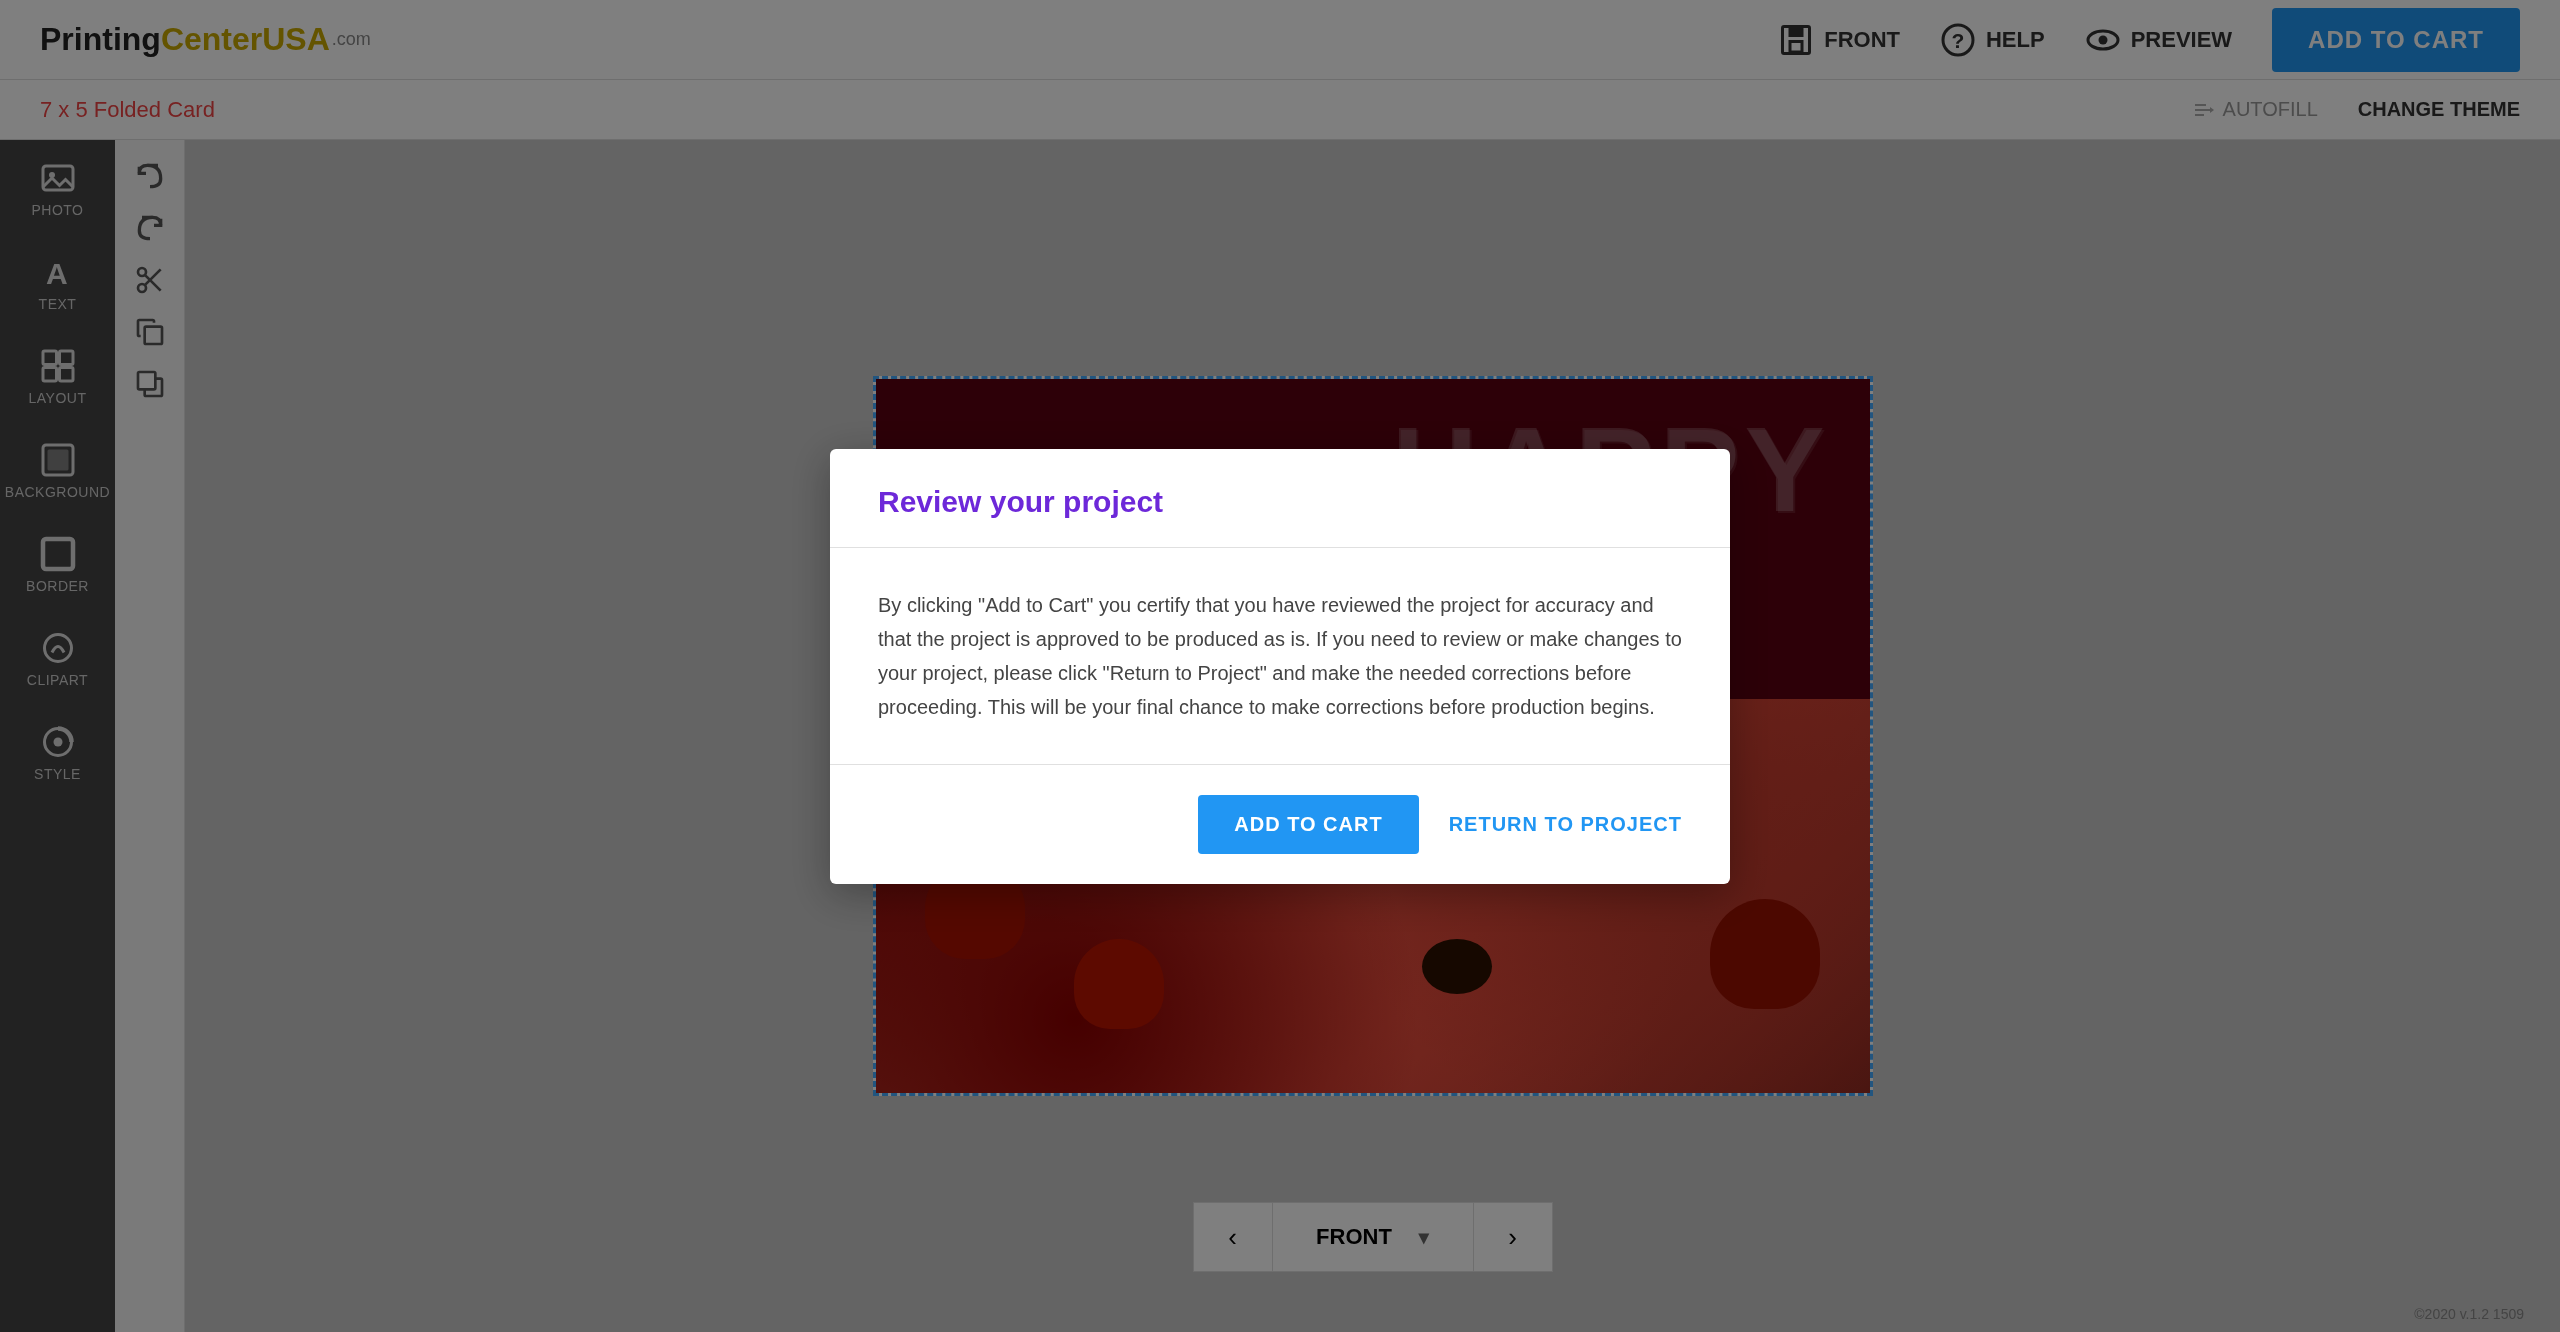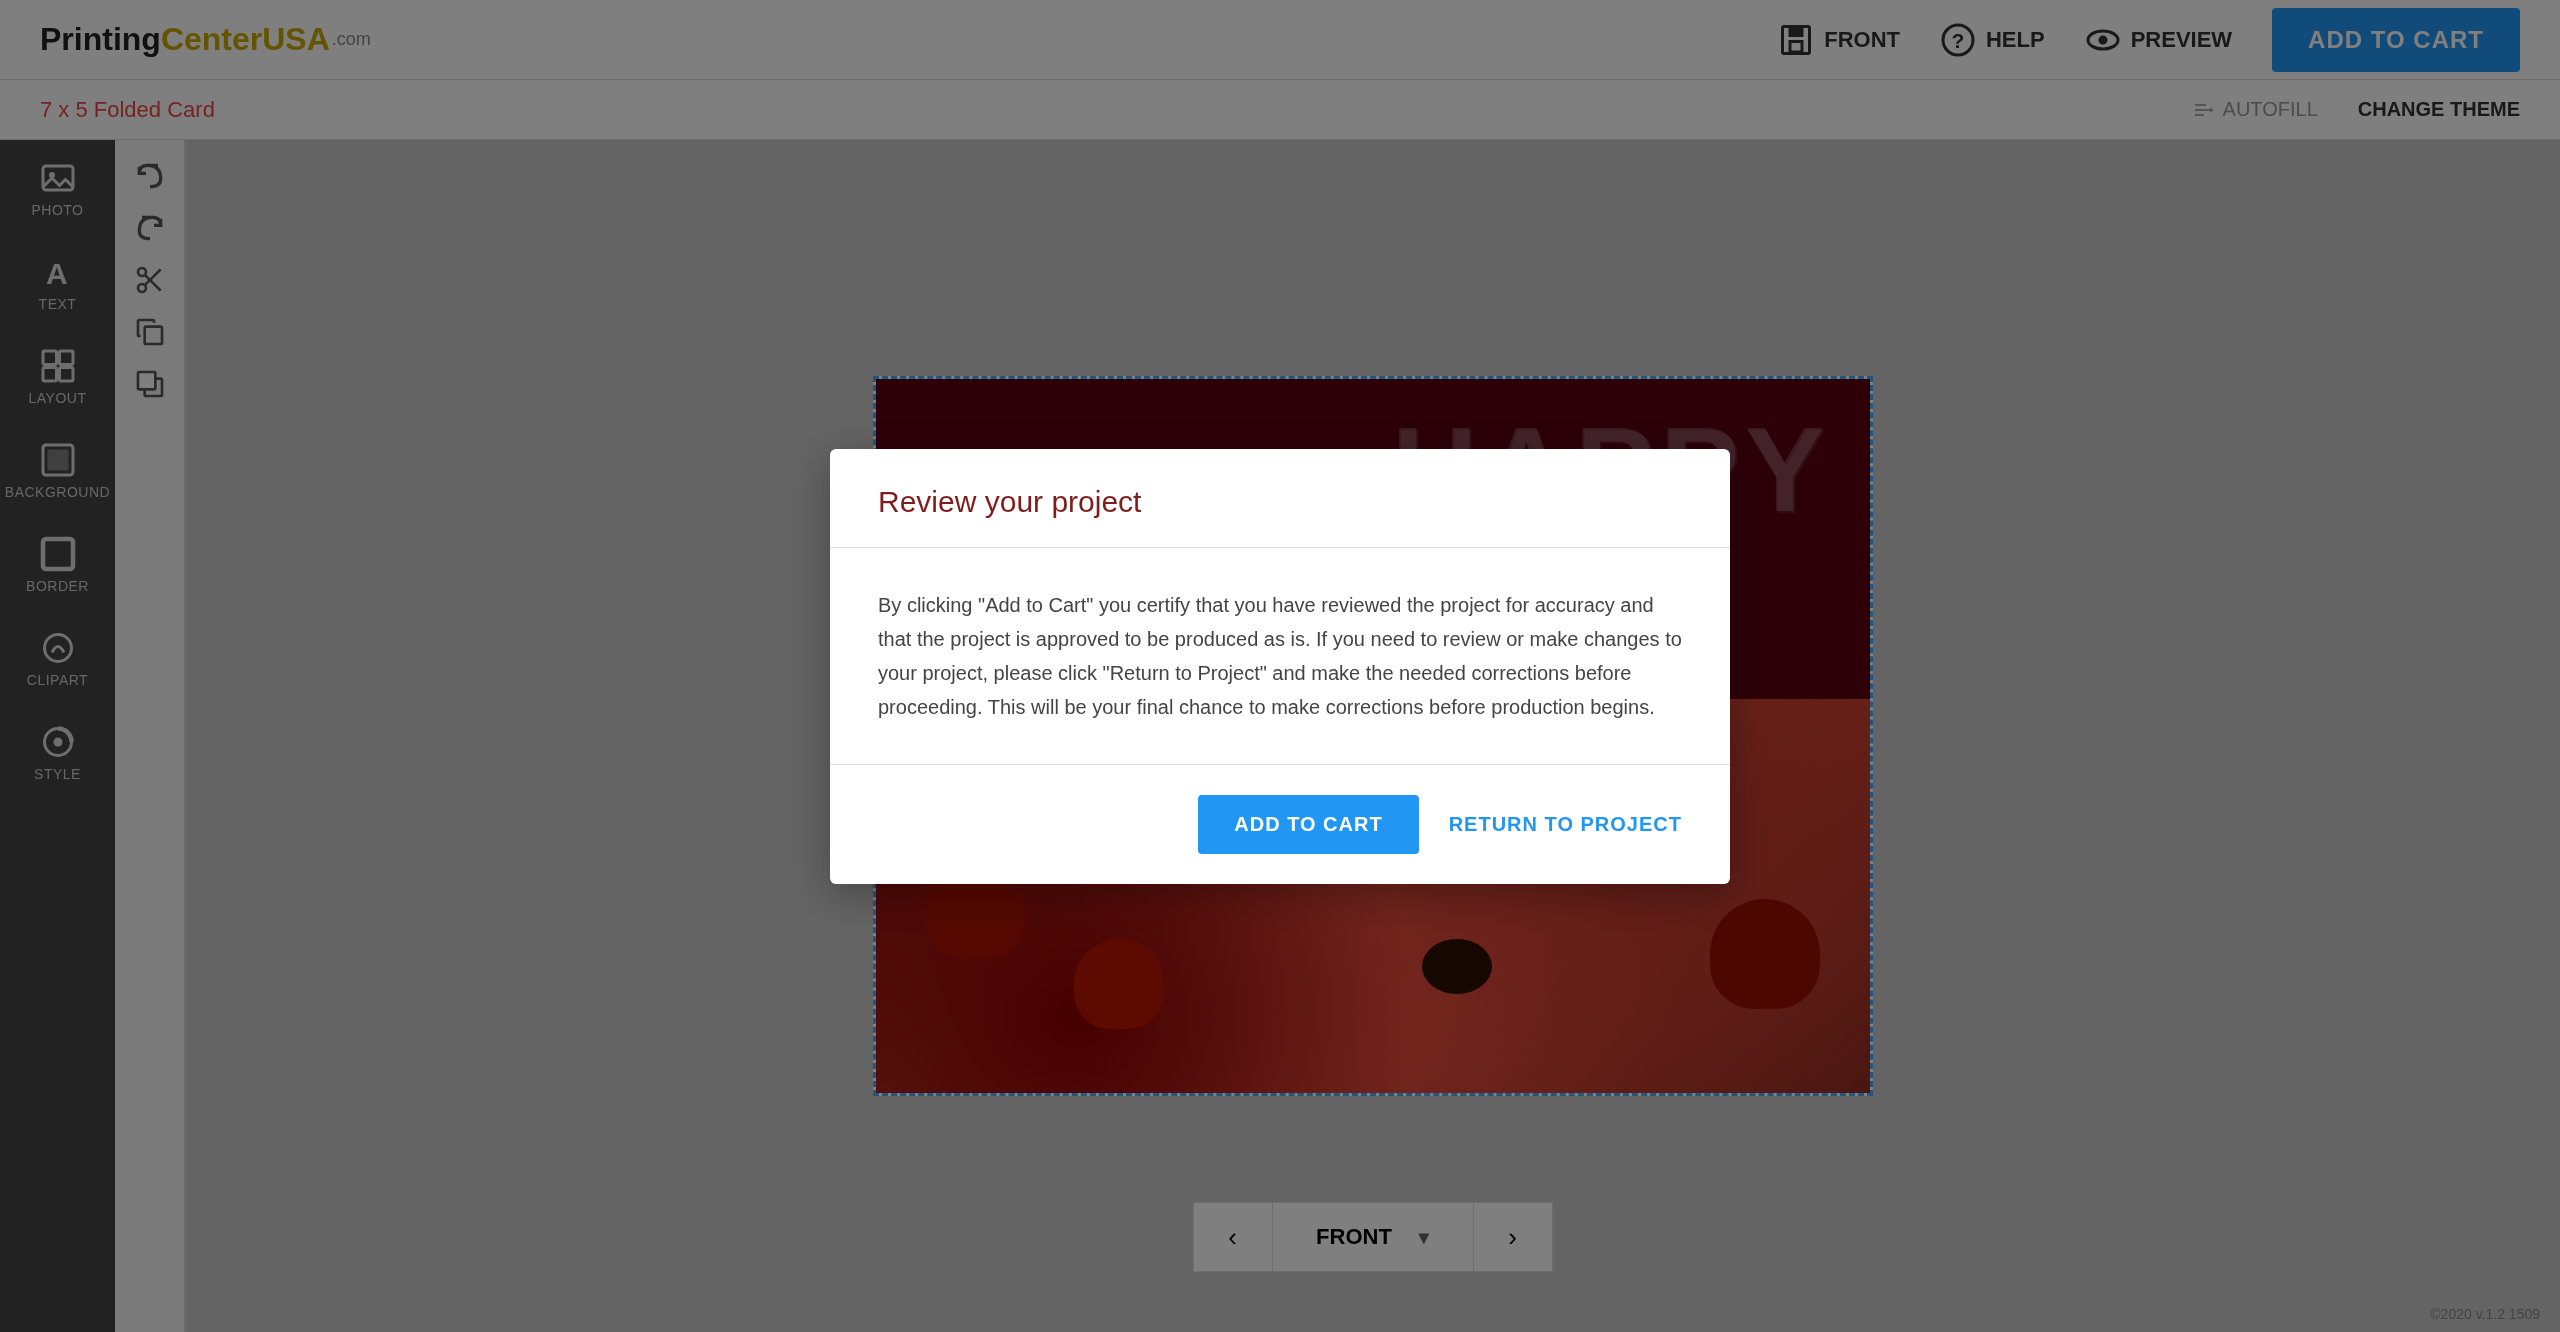--- a/index.html
+++ b/index.html
@@ -257,21 +257,21 @@
       font-weight: bold;
       gap: 27px;
       min-width: 200px;
     }
     .page-dropdown-arrow { font-size: 20px; color: #666; }
 
     
     .copyright {
       position: absolute;
       bottom: 10px;
-      right: 20px;
+      right: 36px;
       font-size: 14px;
       color: #888;
     }
 
     
     .modal-overlay {
       position: fixed;
       top: 0; left: 0; right: 0; bottom: 0;
       background: rgba(0,0,0,0.5);
       display: flex;
@@ -286,22 +286,22 @@
       padding: 0;
       box-shadow: 0 10px 40px rgba(0,0,0,0.3);
       overflow: hidden;
     }
     .modal-header {
       padding: 36px 48px 28px;
       border-bottom: 1px solid #e0e0e0;
     }
     .modal-title {
       font-size: 30px;
-      font-weight: normal;
-      color: #7f1d1d;
+      font-weight: bold;
+      color: #6d28d9;
     }
     .modal-body {
       padding: 40px 48px;
       border-bottom: 1px solid #e0e0e0;
     }
     .modal-text {
       font-size: 20px;
       color: #444;
       line-height: 1.7;
     }

